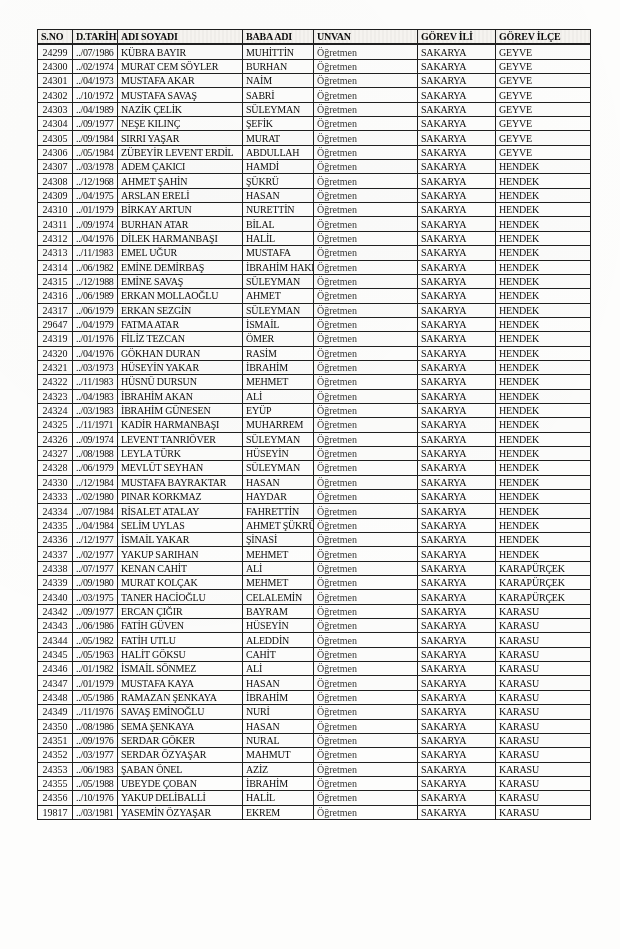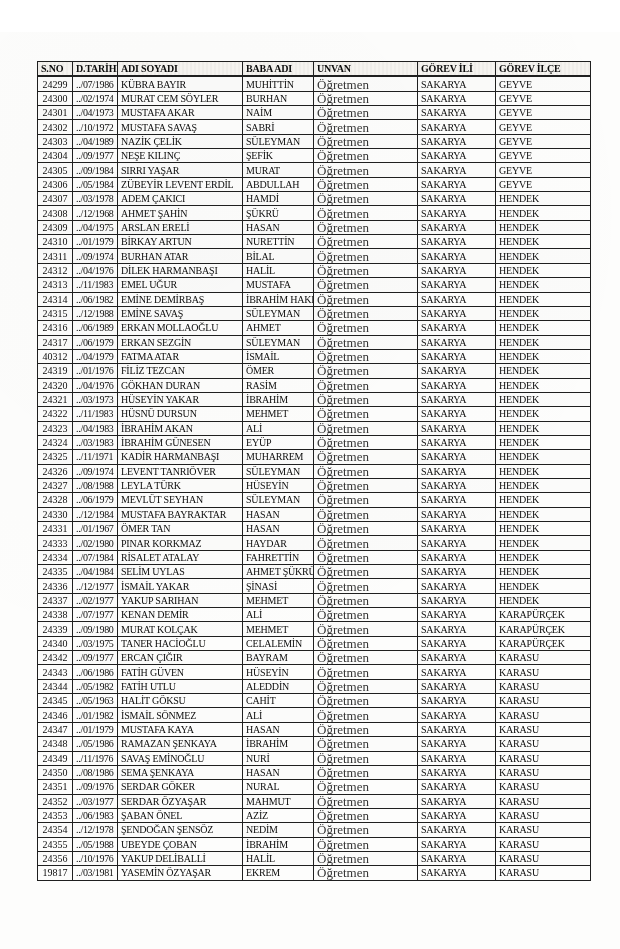--- a/index.html
+++ b/index.html
@@ -13,21 +13,20 @@
     position: relative;
     font-family: "Liberation Serif", serif;
     overflow: hidden;
   }
   .page {
     position: absolute;
     inset: 0;
     background:
       radial-gradient(circle at 30% 20%, rgba(0,0,0,0.012), transparent 60%),
       #fdfdfc;
-    margin-top: 32px;
   }
   table.doc-table {
     position: absolute;
     left: 37px;
     top: 29px;
     width: 553px;
     border-collapse: collapse;
     table-layout: fixed;
     filter: contrast(1.08) brightness(0.99);
   }
@@ -47,21 +46,21 @@
     font-weight: bold;
     background:
       repeating-linear-gradient(90deg, rgba(0,0,0,0.05) 0 1px, transparent 1px 4px),
       #efede9;
     border-bottom-width: 2px;
     font-size: 10px;
   }
   
   .doc-table td.c0 { letter-spacing: 0; text-align: center; }
   .doc-table td.c1 { letter-spacing: -0.3px; }
-  .doc-table td.c4 { font-size: 13px; color: #3a3a3a; letter-spacing: 0; }
+  .doc-table td.c4 { font-size: 10px; color: #3a3a3a; letter-spacing: 0; }
   .doc-table tr:nth-child(odd) td {
     background: rgba(0,0,0,0.008);
   }
 </style>
 </head>
 <body>
 
 <div class="page">
   <table class="doc-table">
     <colgroup>
@@ -250,21 +249,21 @@
         <tr>
           <td class="c0">24317</td>
           <td class="c1">../06/1979</td>
           <td class="c2">ERKAN SEZGİN</td>
           <td class="c3">SÜLEYMAN</td>
           <td class="c4">Öğretmen</td>
           <td class="c5">SAKARYA</td>
           <td class="c6">HENDEK</td>
         </tr>
         <tr>
-          <td class="c0">40312</td>
+          <td class="c0">29647</td>
           <td class="c1">../04/1979</td>
           <td class="c2">FATMA ATAR</td>
           <td class="c3">İSMAİL</td>
           <td class="c4">Öğretmen</td>
           <td class="c5">SAKARYA</td>
           <td class="c6">HENDEK</td>
         </tr>
         <tr>
           <td class="c0">24319</td>
           <td class="c1">../01/1976</td>
@@ -358,29 +357,20 @@
         <tr>
           <td class="c0">24330</td>
           <td class="c1">../12/1984</td>
           <td class="c2">MUSTAFA BAYRAKTAR</td>
           <td class="c3">HASAN</td>
           <td class="c4">Öğretmen</td>
           <td class="c5">SAKARYA</td>
           <td class="c6">HENDEK</td>
         </tr>
         <tr>
-          <td class="c0">24331</td>
-          <td class="c1">../01/1967</td>
-          <td class="c2">ÖMER TAN</td>
-          <td class="c3">HASAN</td>
-          <td class="c4">Öğretmen</td>
-          <td class="c5">SAKARYA</td>
-          <td class="c6">HENDEK</td>
-        </tr>
-        <tr>
           <td class="c0">24333</td>
           <td class="c1">../02/1980</td>
           <td class="c2">PINAR KORKMAZ</td>
           <td class="c3">HAYDAR</td>
           <td class="c4">Öğretmen</td>
           <td class="c5">SAKARYA</td>
           <td class="c6">HENDEK</td>
         </tr>
         <tr>
           <td class="c0">24334</td>
@@ -414,21 +404,21 @@
           <td class="c1">../02/1977</td>
           <td class="c2">YAKUP SARIHAN</td>
           <td class="c3">MEHMET</td>
           <td class="c4">Öğretmen</td>
           <td class="c5">SAKARYA</td>
           <td class="c6">HENDEK</td>
         </tr>
         <tr>
           <td class="c0">24338</td>
           <td class="c1">../07/1977</td>
-          <td class="c2">KENAN DEMİR</td>
+          <td class="c2">KENAN CAHİT</td>
           <td class="c3">ALİ</td>
           <td class="c4">Öğretmen</td>
           <td class="c5">SAKARYA</td>
           <td class="c6">KARAPÜRÇEK</td>
         </tr>
         <tr>
           <td class="c0">24339</td>
           <td class="c1">../09/1980</td>
           <td class="c2">MURAT KOLÇAK</td>
           <td class="c3">MEHMET</td>
@@ -542,29 +532,20 @@
           <td class="c3">MAHMUT</td>
           <td class="c4">Öğretmen</td>
           <td class="c5">SAKARYA</td>
           <td class="c6">KARASU</td>
         </tr>
         <tr>
           <td class="c0">24353</td>
           <td class="c1">../06/1983</td>
           <td class="c2">ŞABAN ÖNEL</td>
           <td class="c3">AZİZ</td>
-          <td class="c4">Öğretmen</td>
-          <td class="c5">SAKARYA</td>
-          <td class="c6">KARASU</td>
-        </tr>
-        <tr>
-          <td class="c0">24354</td>
-          <td class="c1">../12/1978</td>
-          <td class="c2">ŞENDOĞAN ŞENSÖZ</td>
-          <td class="c3">NEDİM</td>
           <td class="c4">Öğretmen</td>
           <td class="c5">SAKARYA</td>
           <td class="c6">KARASU</td>
         </tr>
         <tr>
           <td class="c0">24355</td>
           <td class="c1">../05/1988</td>
           <td class="c2">UBEYDE ÇOBAN</td>
           <td class="c3">İBRAHİM</td>
           <td class="c4">Öğretmen</td>

